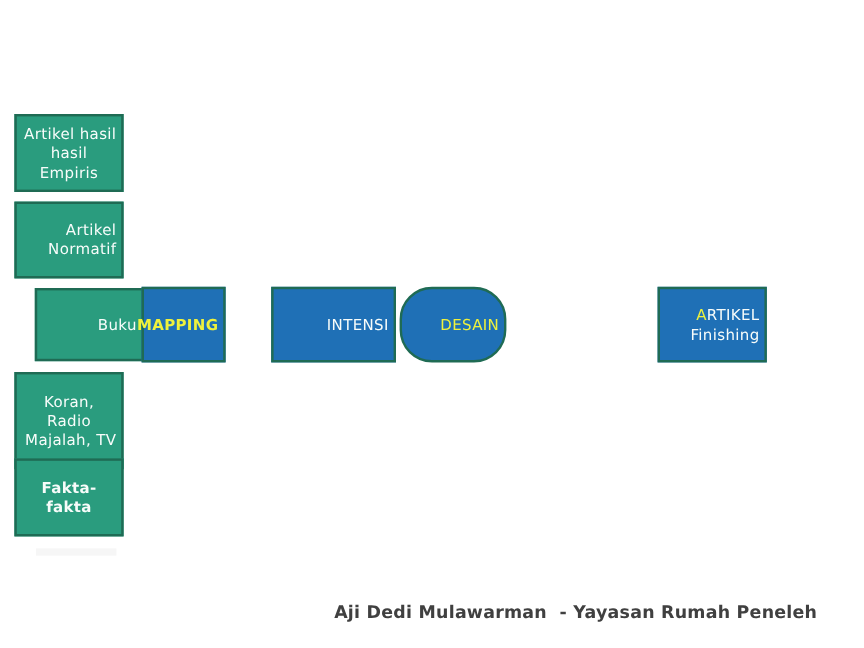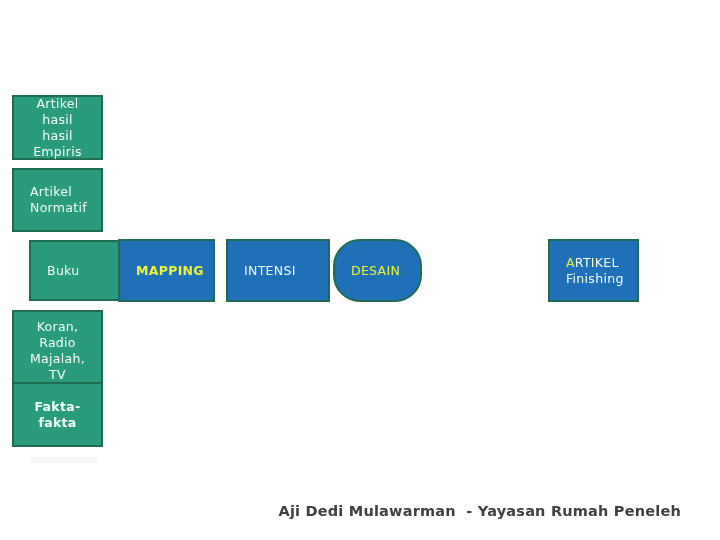--- a/index.html
+++ b/index.html
@@ -16,24 +16,24 @@
     height: 540px;
     background: #ffffff;
     overflow: hidden;
   }
   .box {
     position: absolute;
     box-sizing: border-box;
     border: 2px solid #1f6b54;
     display: flex;
     flex-direction: column;
-    align-items: flex-start;
+    align-items: flex-end;
     justify-content: center;
     text-align: center;
-    padding: 16px;
+    padding: 4px;
   }
   .teal { background: #2a9c7e; }
   .blue { background: #1f70b6; }
   .line {
     color: #f7fcfa;
     font-size: 12.5px;
     line-height: 16px;
     letter-spacing: 0.3px;
   }
   .yellow { color: #eff23c; }
@@ -78,21 +78,21 @@
 
   <div class="box teal" style="left:12px; top:310px; width:91px; height:81px;">
     <div class="line">Koran, Radio</div>
     <div class="line">Majalah, TV</div>
   </div>
 
   <div class="box teal" style="left:12px; top:382px; width:91px; height:65px;font-weight:bold;">
     <div class="line">Fakta-fakta</div>
   </div>
 
-  <div class="box blue" style="left:118px; top:239px; width:97px; height:63px;">
+  <div class="box blue" style="left:118px; top:239px; width:70px; height:63px;">
     <div class="line yellow bold">MAPPING</div>
   </div>
 
   <div class="box blue" style="left:226px; top:239px; width:104px; height:63px;">
     <div class="line">INTENSI</div>
   </div>
 
   <div class="box blue" style="left:333px; top:239px; width:89px; height:63px;border-radius:27px;">
     <div class="line yellow">DESAIN</div>
   </div>

